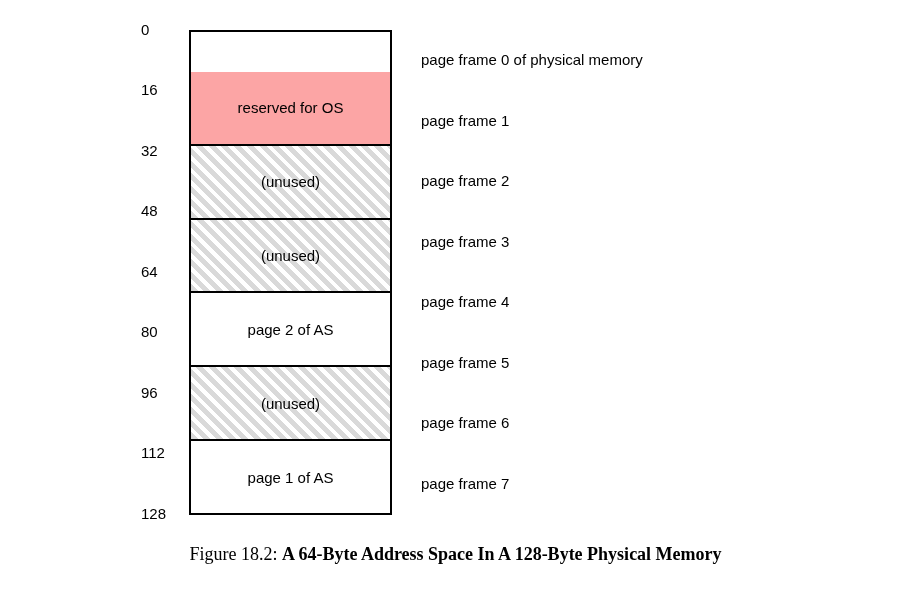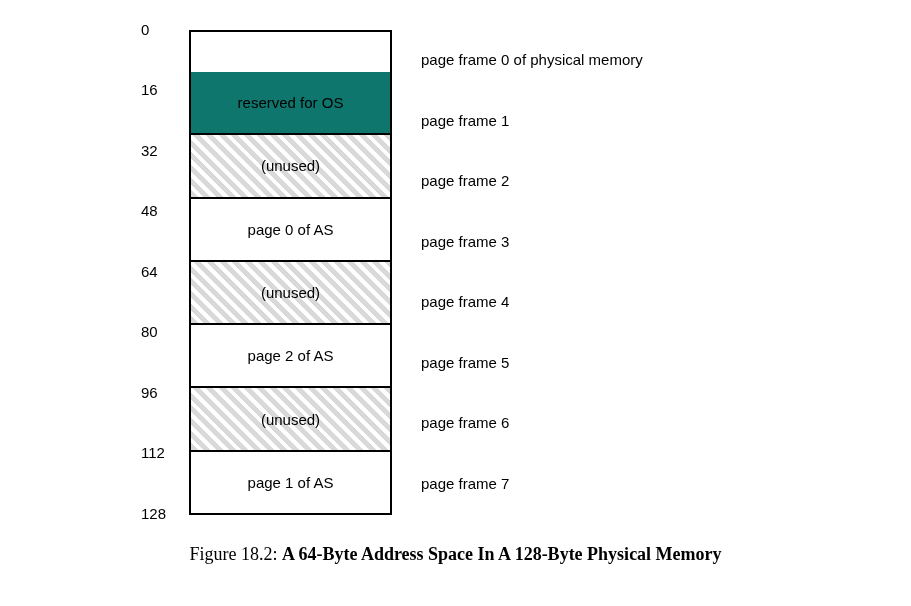--- a/index.html
+++ b/index.html
@@ -29,21 +29,21 @@
   .mem-row {
     flex: 1 1 0;
     border-bottom: 2px solid #000000;
     display: flex;
     align-items: center;
     justify-content: center;
     font-size: 15px;
     line-height: 1;
   }
   .mem-row:last-child { border-bottom: none; }
-  .fill-solid { background: #0f766e; margin-top: 40px; }
+  .fill-solid { background: #fca5a5; margin-top: 40px; }
   .fill-hatch {
     background: repeating-linear-gradient(
       45deg,
       #d9d9d9 0px, #d9d9d9 5px,
       #ffffff 5px, #ffffff 9px
     );
   }
 
   
   .tick {
@@ -85,23 +85,20 @@
 
 <div class="canvas">
 
   <div class="memory-box">
     <div class="mem-row fill-solid">
       <span>reserved for OS</span>
     </div>
     <div class="mem-row fill-hatch">
       <span>(unused)</span>
     </div>
-    <div class="mem-row">
-      <span>page 0 of AS</span>
-    </div>
     <div class="mem-row fill-hatch">
       <span>(unused)</span>
     </div>
     <div class="mem-row">
       <span>page 2 of AS</span>
     </div>
     <div class="mem-row fill-hatch">
       <span>(unused)</span>
     </div>
     <div class="mem-row">

